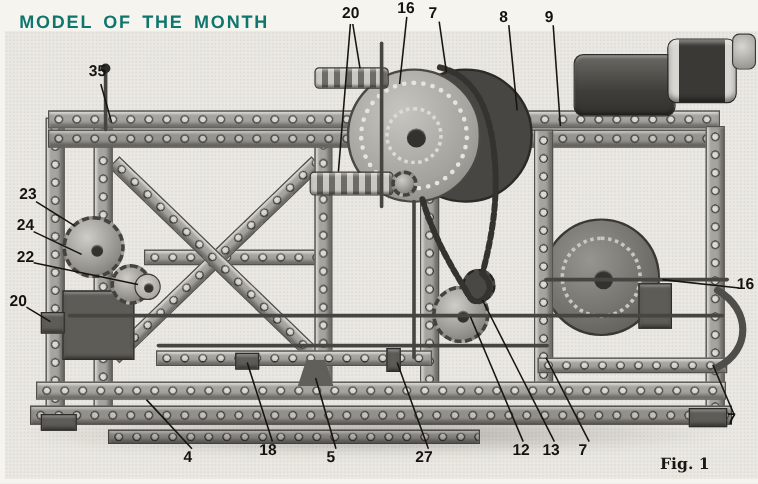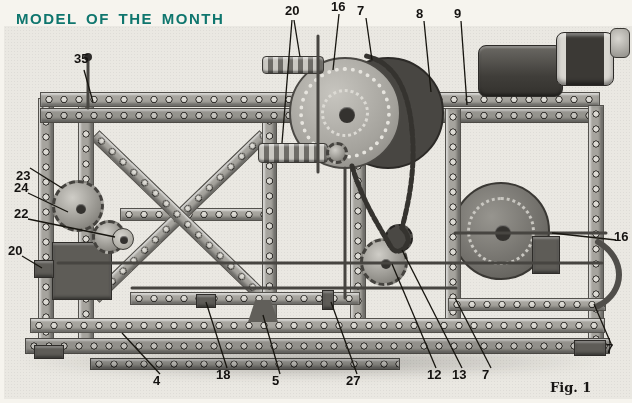--- a/index.html
+++ b/index.html
@@ -167,21 +167,21 @@
     <line x1="339" y1="14" x2="333" y2="70"></line>
     <line x1="366" y1="18" x2="372" y2="60"></line>
     <line x1="424" y1="21" x2="431" y2="92"></line>
     <line x1="461" y1="21" x2="467" y2="105"></line>
   </g>
 </svg>
 
 <h1 class="title">MODEL OF THE MONTH</h1>
 
 <span class="callout" style="left:74px;top:52px;">35</span>
-<span class="callout" style="left:16px;top:169px;">23</span>
+<span class="callout" style="left:16px;top:155px;">23</span>
 <span class="callout" style="left:14px;top:181px;">24</span>
 <span class="callout" style="left:14px;top:207px;">22</span>
 <span class="callout" style="left:8px;top:244px;">20</span>
 <span class="callout" style="left:153px;top:374px;">4</span>
 <span class="callout" style="left:216px;top:368px;">18</span>
 <span class="callout" style="left:272px;top:374px;">5</span>
 <span class="callout" style="left:346px;top:374px;">27</span>
 <span class="callout" style="left:427px;top:368px;">12</span>
 <span class="callout" style="left:452px;top:368px;">13</span>
 <span class="callout" style="left:482px;top:368px;">7</span>

